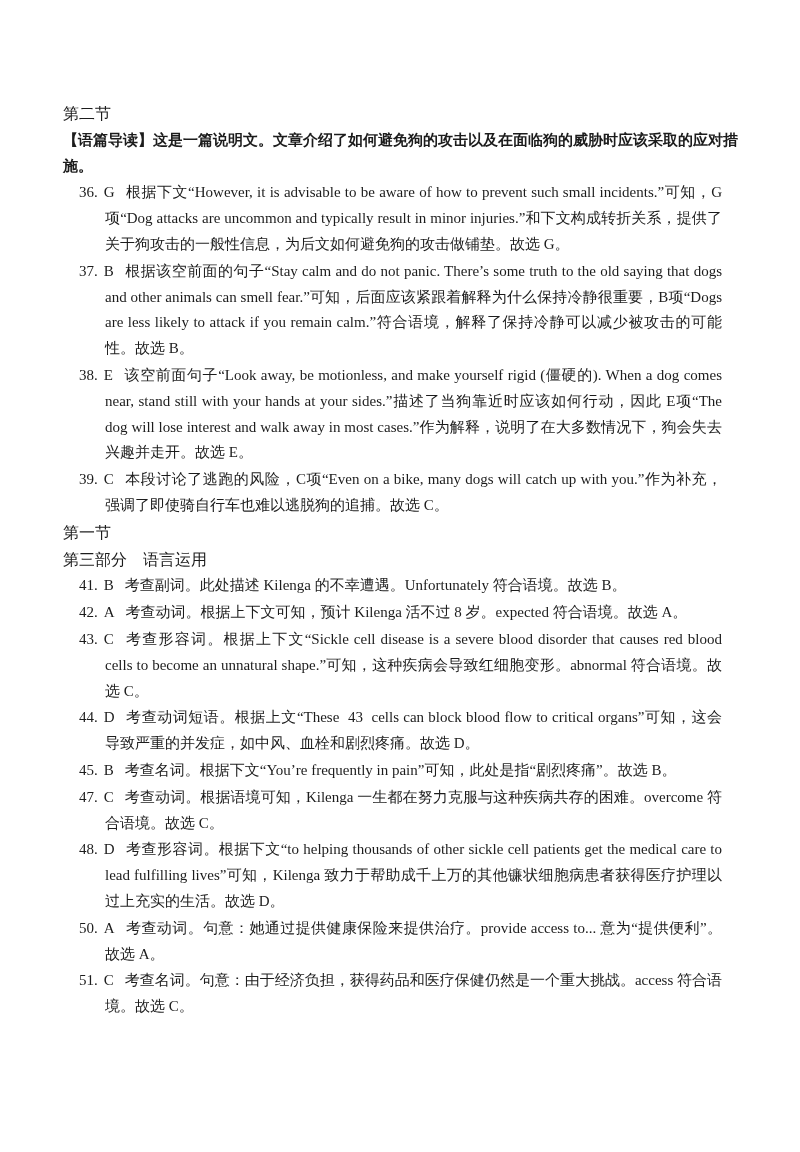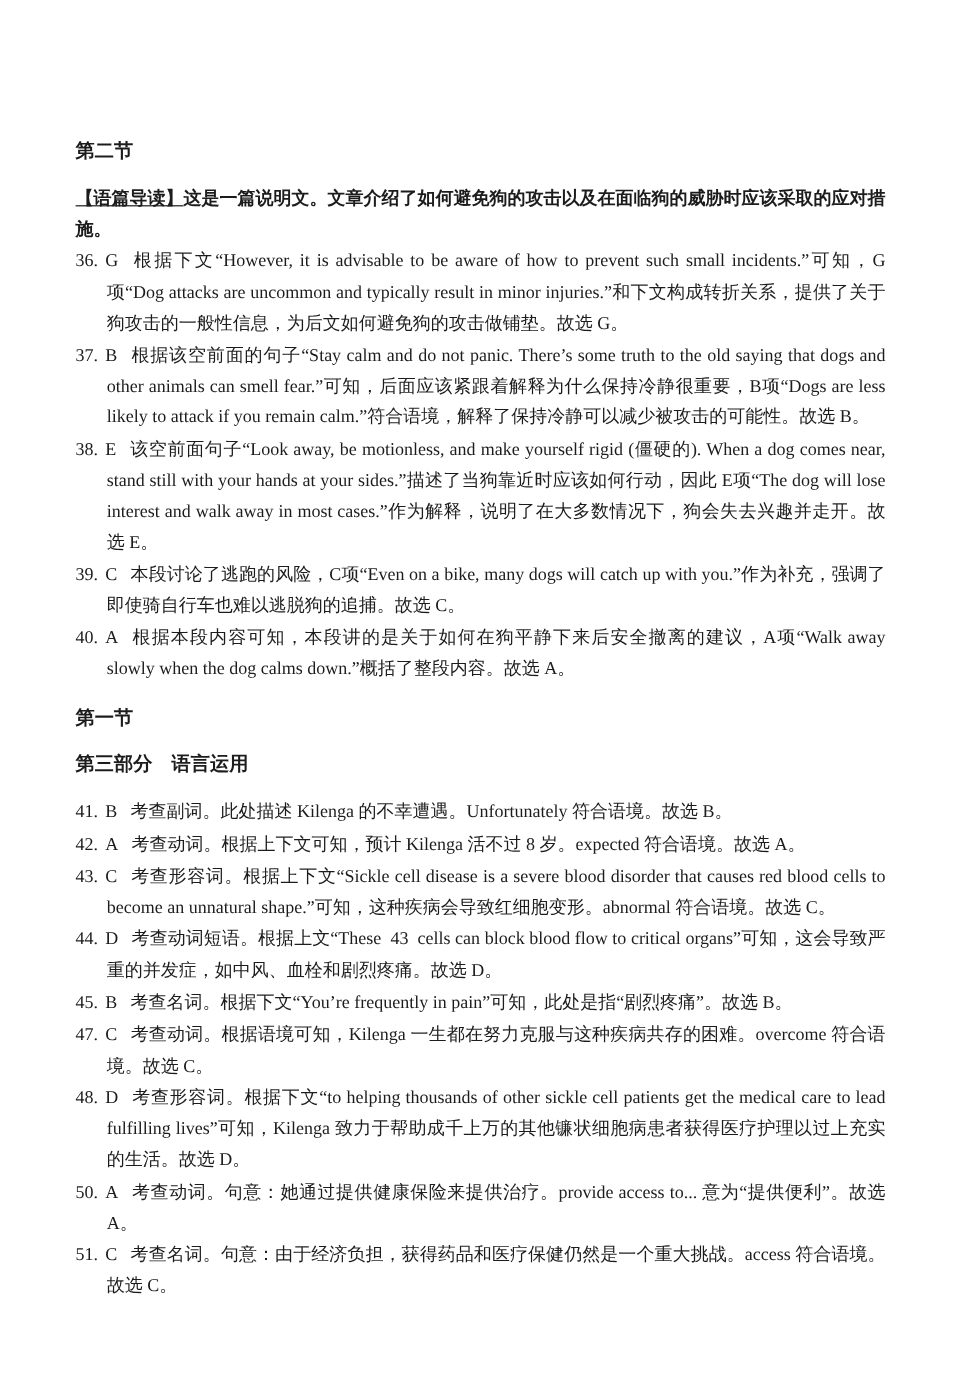--- a/index.html
+++ b/index.html
@@ -16,35 +16,34 @@
   }
   .page {
     box-sizing: border-box;
     width: 800px;
     height: 1152px;
     padding: 100px 62px 20px 63px;
     font-size: 15px;
     line-height: 25.8px;
   }
   .part-heading {
-    font-weight: bold;
+    font-weight: normal;
     font-size: 16px;
-    margin: 14px 0;
+    margin: 1px 0;
   }
   .intro {
     margin: 1px 0;
     text-align: justify;
     font-weight: bold;
   }
   .intro .intro-label {
     font-weight: bold;
-    text-decoration: underline;
   }
   .item {
-    margin: 1px 0;
+    margin: 1px 16px;
     padding-left: 26px;
     text-indent: -26px;
     text-align: justify;
   }
   .num {
     margin-right: 6px;
   }
   .ans {
     margin-right: 11px;
   }
@@ -62,21 +61,20 @@
   <p class="intro"><span class="intro-label">【语篇导读】</span><span>这是一篇说明文。文章介绍了如何避免狗的攻击以及在面临狗的威胁时应该采取的应对措施。</span></p>
 
   <p class="item"><span class="num">36.</span><span class="ans">G</span><span>根据下文“However, it is advisable to be aware of how to prevent such small incidents.”可知，G项“Dog attacks are uncommon and typically result in minor injuries.”和下文构成转折关系，提供了关于狗攻击的一般性信息，为后文如何避免狗的攻击做铺垫。故选 G。</span></p>
 
   <p class="item"><span class="num">37.</span><span class="ans">B</span><span>根据该空前面的句子“Stay calm and do not panic. There’s some truth to the old saying that dogs and other animals can smell fear.”可知，后面应该紧跟着解释为什么保持冷静很重要，B项“Dogs are less likely to attack if you remain calm.”符合语境，解释了保持冷静可以减少被攻击的可能性。故选 B。</span></p>
 
   <p class="item"><span class="num">38.</span><span class="ans">E</span><span>该空前面句子“Look away, be motionless, and make yourself rigid (僵硬的). When a dog comes near, stand still with your hands at your sides.”描述了当狗靠近时应该如何行动，因此 E项“The dog will lose interest and walk away in most cases.”作为解释，说明了在大多数情况下，狗会失去兴趣并走开。故选 E。</span></p>
 
   <p class="item"><span class="num">39.</span><span class="ans">C</span><span>本段讨论了逃跑的风险，C项“Even on a bike, many dogs will catch up with you.”作为补充，强调了即使骑自行车也难以逃脱狗的追捕。故选 C。</span></p>
 
-  <p class="item"><span class="num">40.</span><span class="ans">A</span><span>根据本段内容可知，本段讲的是关于如何在狗平静下来后安全撤离的建议，A项“Walk away slowly when the dog calms down.”概括了整段内容。故选 A。</span></p>
 
   <p class="part-heading">第一节</p>
 
   <p class="part-heading">第三部分　语言运用</p>
 
 
   <p class="item"><span class="num">41.</span><span class="ans">B</span><span>考查副词。此处描述 Kilenga 的不幸遭遇。Unfortunately 符合语境。故选 B。</span></p>
 
   <p class="item"><span class="num">42.</span><span class="ans">A</span><span>考查动词。根据上下文可知，预计 Kilenga 活不过 8 岁。expected 符合语境。故选 A。</span></p>
 

